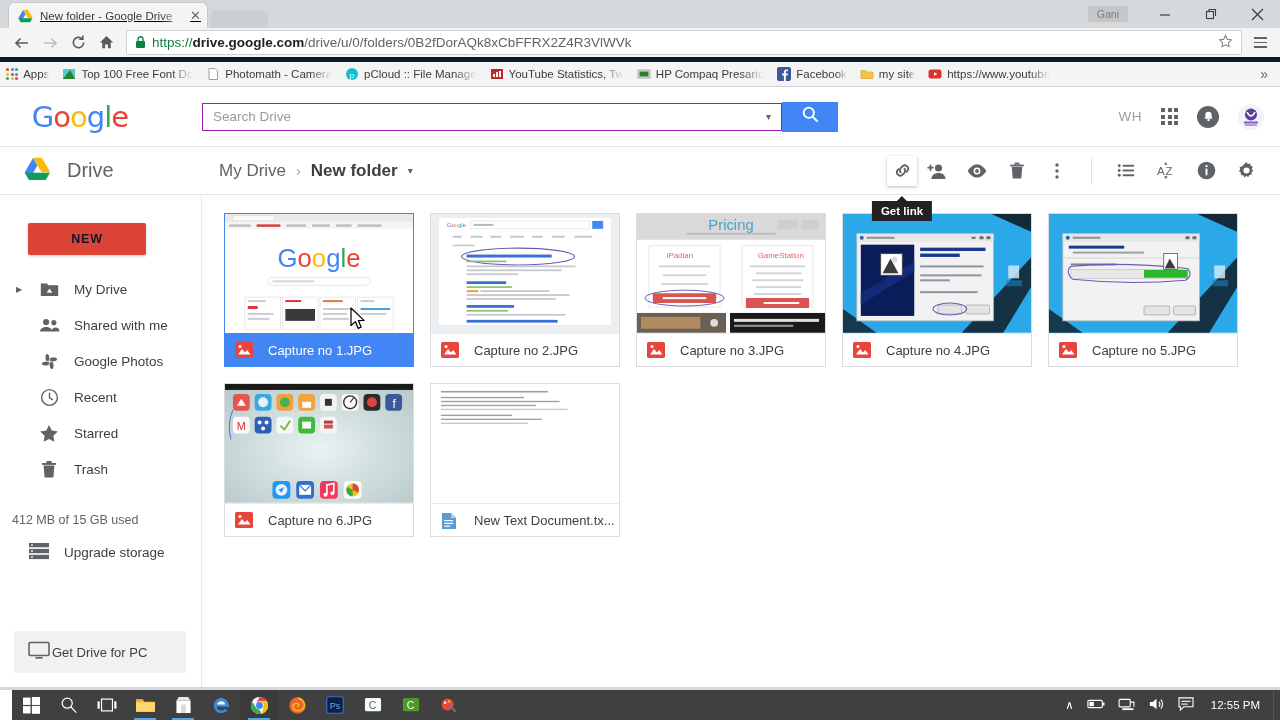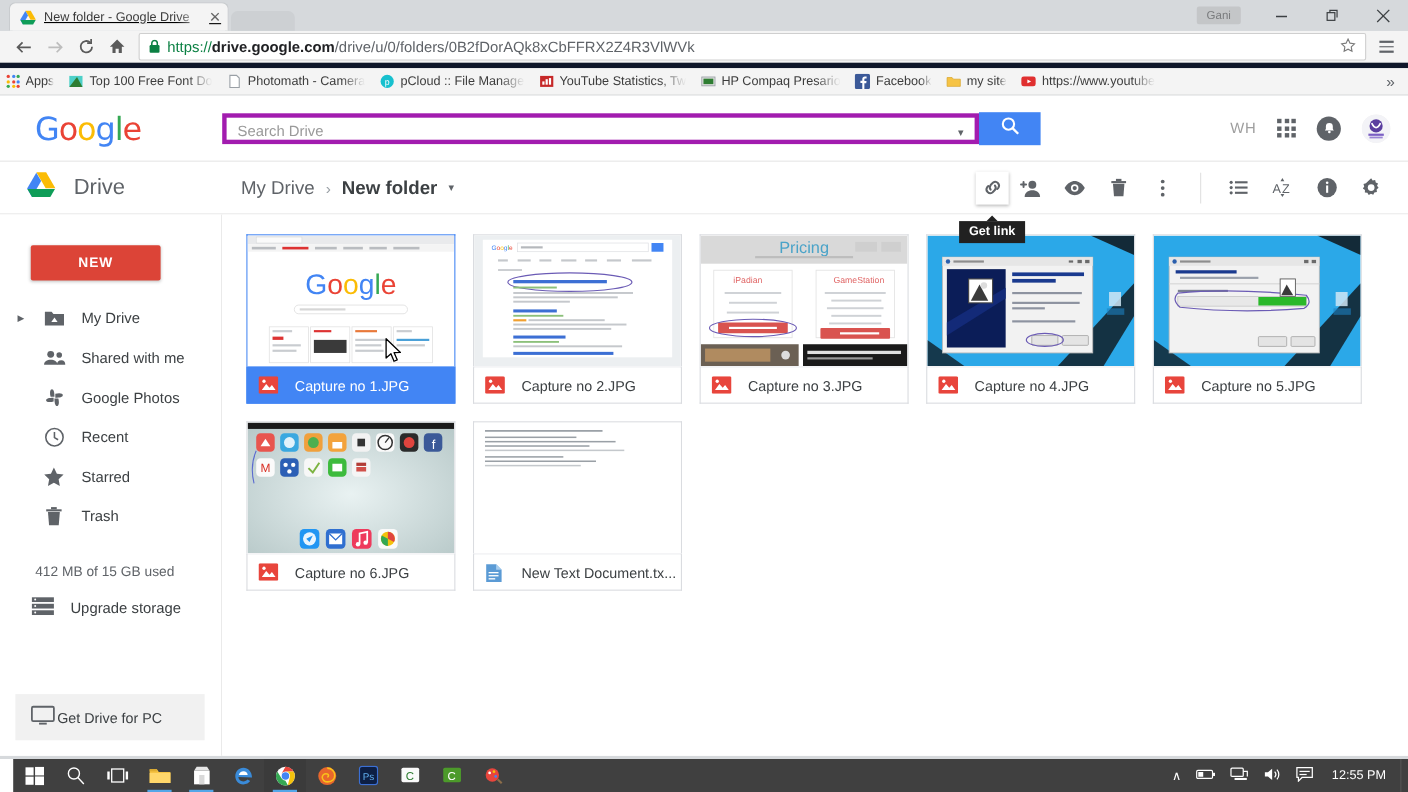--- a/index.html
+++ b/index.html
@@ -86,22 +86,22 @@
   .page { height: 600px; background: #fff; display: flex; flex-direction: column; }
   .drive-top {
     height: 60px; display: flex; align-items: center;
     border-bottom: 1px solid #e5e5e5; background: #fff;
   }
   .goog-logo { width: 160px; text-align: center; font-size: 29px; letter-spacing: -1px; font-family: "DejaVu Sans", sans-serif; }
   .goog-logo b { font-weight: normal; }
   .g-b { color: #4285f4; } .g-r { color: #ea4335; } .g-y { color: #fbbc05; } .g-g { color: #34a853; }
   .searchwrap { display: flex; align-items: center; margin-left: 42px; }
   .searchbox {
-    width: 688px; height: 28px; border: 4px solid #a21caf; background: #fff;
-    display: flex; align-items: flex-end; padding: 0 10px; font-size: 13.5px; color: #9a9a9a;
+    width: 580px; height: 28px; border: 1px solid #a21caf; background: #fff;
+    display: flex; align-items: center; padding: 0 10px; font-size: 13.5px; color: #9a9a9a;
   }
   .searchbox .caret { margin-left: auto; color: #5f6368; font-size: 10px; }
   .searchbtn {
     width: 56px; height: 30px; background: #4285f4; display: flex;
     align-items: center; justify-content: center;
   }
   .topright { margin-left: auto; display: flex; align-items: center; padding-right: 16px; gap: 19px; }
   .wh { color: #9e9e9e; font-size: 13.5px; letter-spacing: .5px; }
   .waffle { display: grid; grid-template-columns: repeat(3, 4px); gap: 2.5px; }
   .waffle span { width: 4px; height: 4px; background: #5f6368; }
@@ -138,31 +138,31 @@
     content: ""; position: absolute; top: -5px; left: 50%; margin-left: -5px;
     border-left: 5px solid transparent; border-right: 5px solid transparent;
     border-bottom: 5px solid #212121;
   }
 
   
   .body { flex: 1; display: flex; min-height: 0; }
   .sidebar { width: 202px; background: #fff; border-right: 1px solid #e8e8e8; position: relative; }
   .newbtn {
     width: 118px; height: 32px; background: #d93025; background: #dc4437;
-    color: #ffffff; font-size: 12.5px; font-weight: bold; letter-spacing: .8px;
+    color: #0f172a; font-size: 12.5px; font-weight: bold; letter-spacing: .8px;
     display: flex; align-items: center; justify-content: center;
     margin: 28px 0 16px 28px; border-radius: 2px; box-shadow: 0 1px 3px rgba(0,0,0,.22);
   }
   .nav-item {
     height: 36px; display: flex; align-items: center; color: #3c4043; font-size: 13.5px;
     padding-left: 14px; gap: 14px;
   }
   .nav-item .ni-arrow { width: 10px; color: #5f6368; font-size: 8px; display: flex; justify-content: center; }
   .nav-item .ni-icon { width: 22px; display: flex; justify-content: center; color: #5f6368; }
-  .storage-txt { font-size: 12.5px; color: #5f6368; padding: 26px 0 0 32px; }
+  .storage-txt { font-size: 12.5px; color: #5f6368; padding: 26px 0 0 12px; }
   .upgrade { height: 38px; display: flex; align-items: center; gap: 14px; padding-left: 28px; color: #3c4043; font-size: 13.5px; margin-top: 6px; }
   .getdrive {
     position: absolute; left: 14px; bottom: 14px; width: 172px; height: 42px;
     background: #f1f1f1; display: flex; align-items: center; gap: 2px; padding-left: 14px;
     font-size: 13px; color: #3c4043;
   }
 
   
   .content { flex: 1; background: #fff; padding: 18px 0 0 22px; position: relative; overflow: hidden; }
   .grid { display: flex; flex-wrap: wrap; gap: 16px 16px; }

